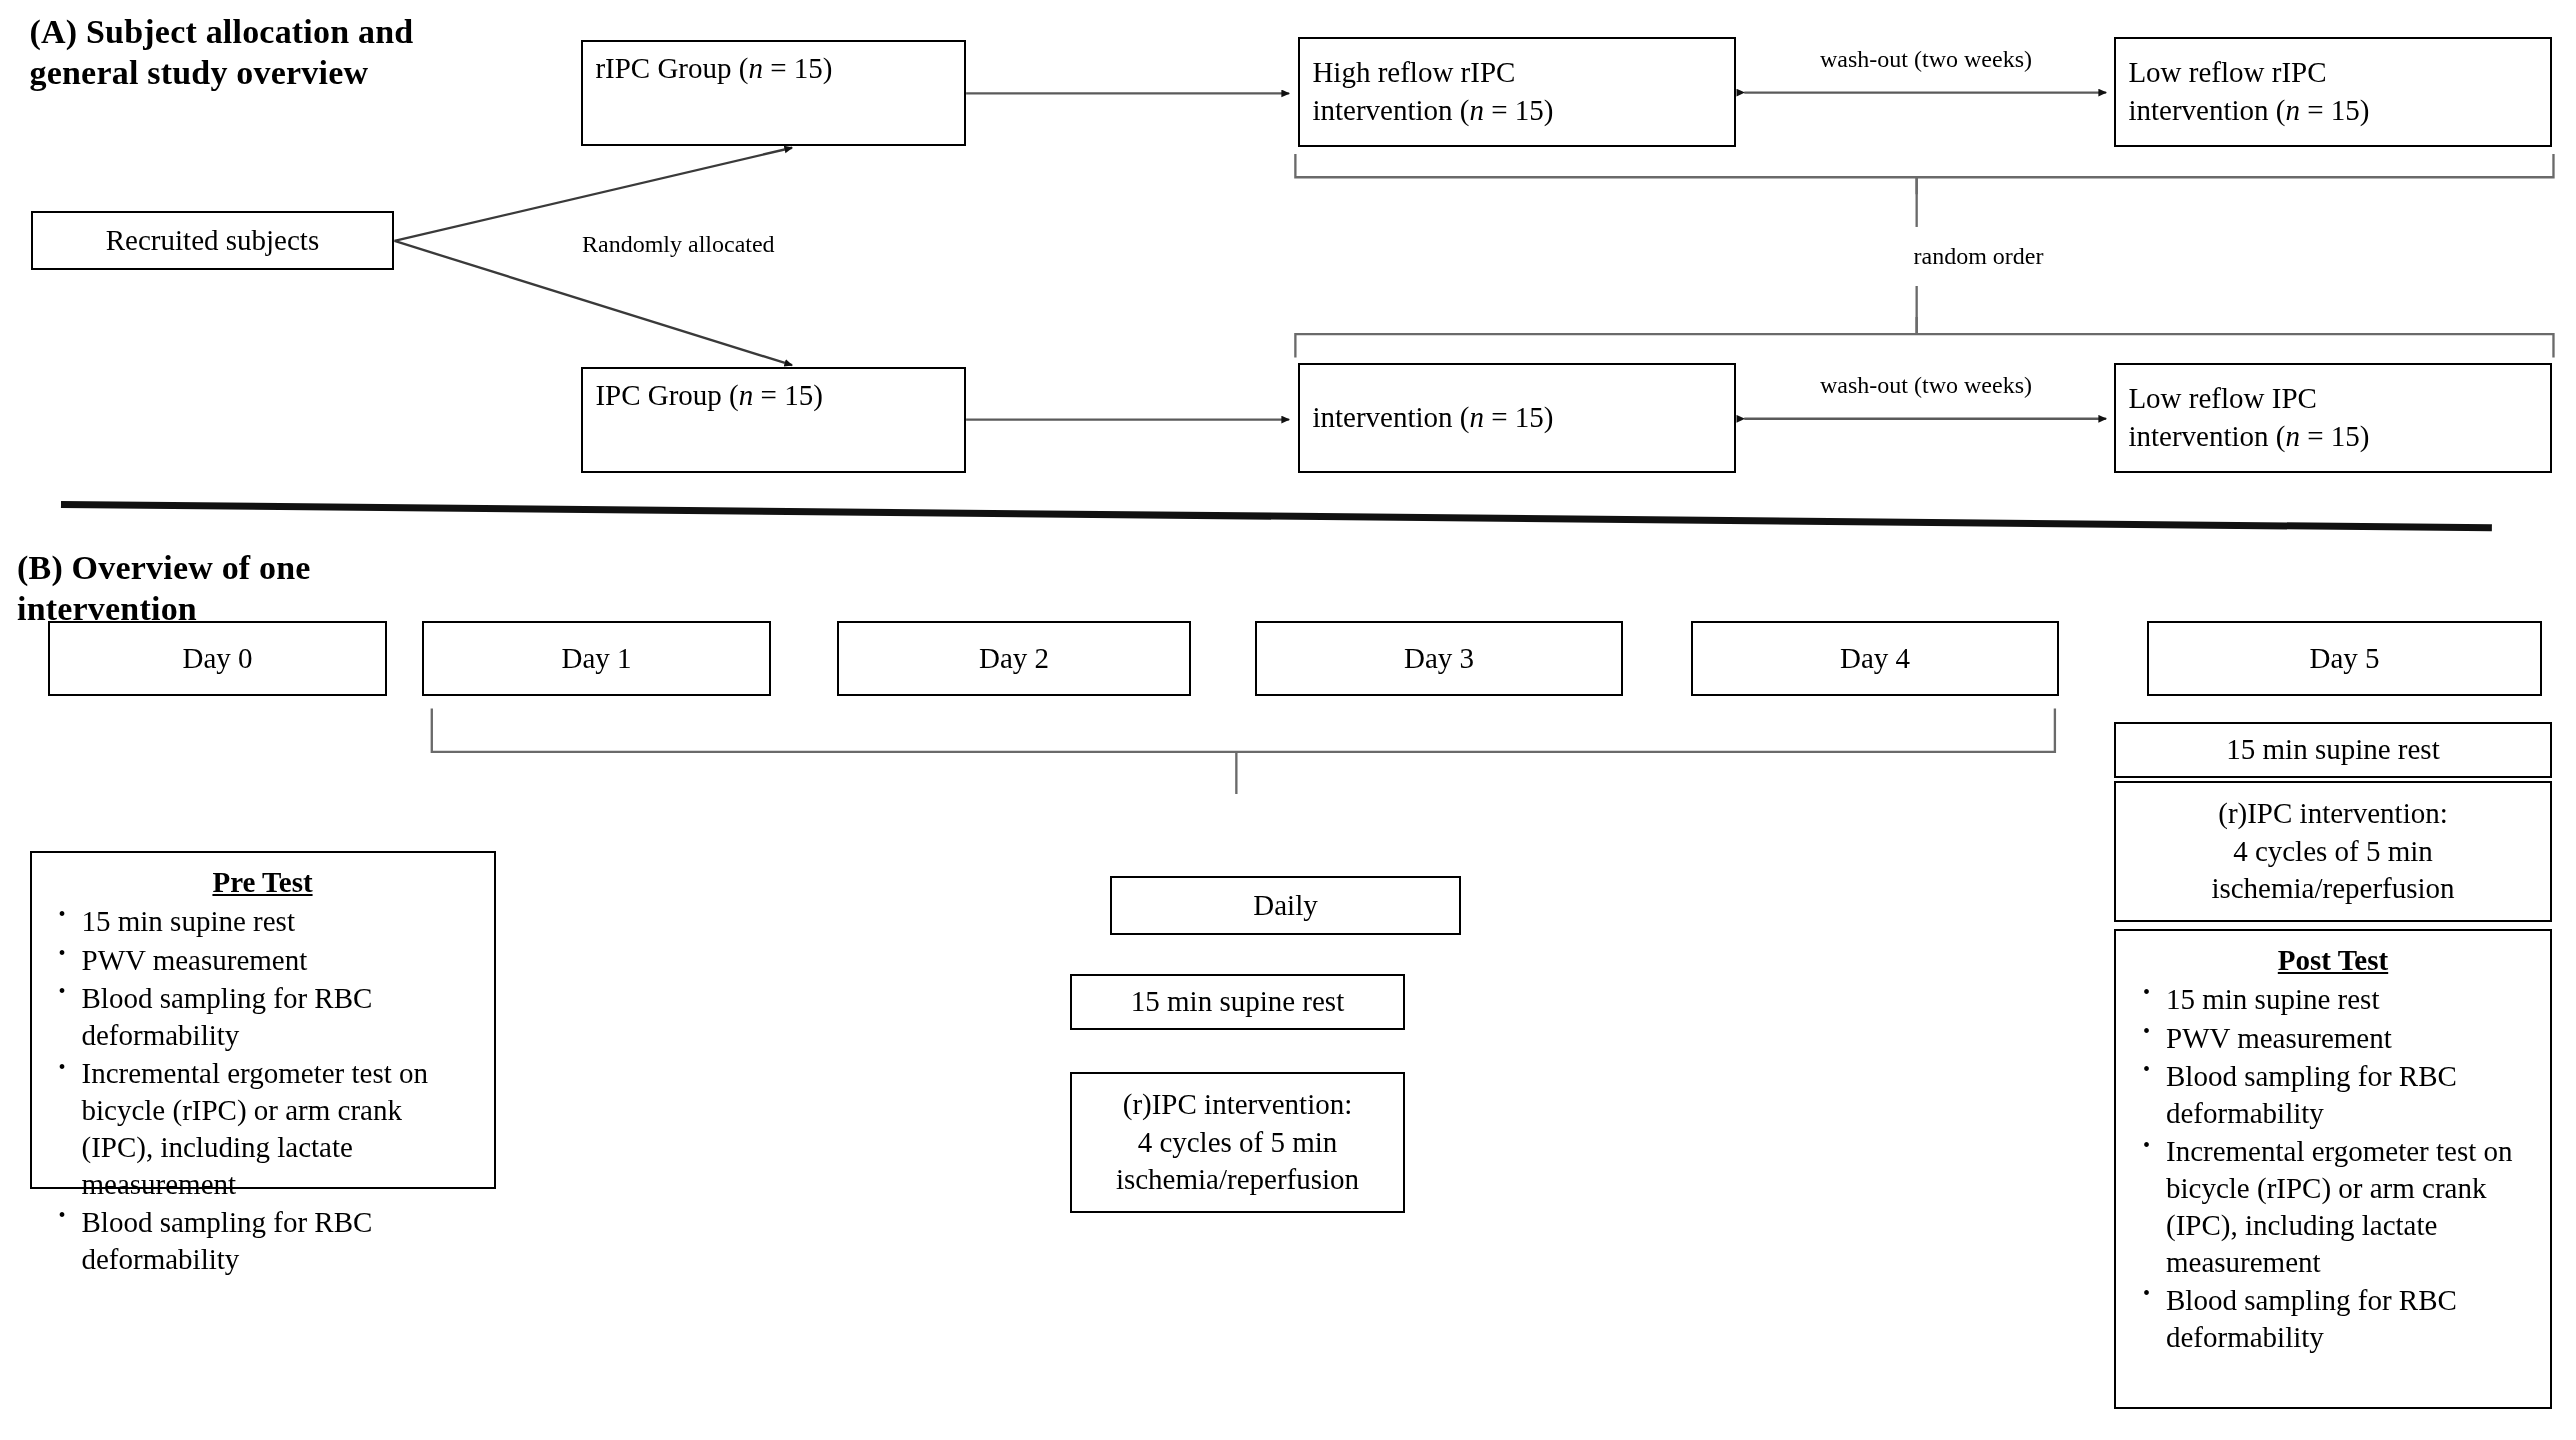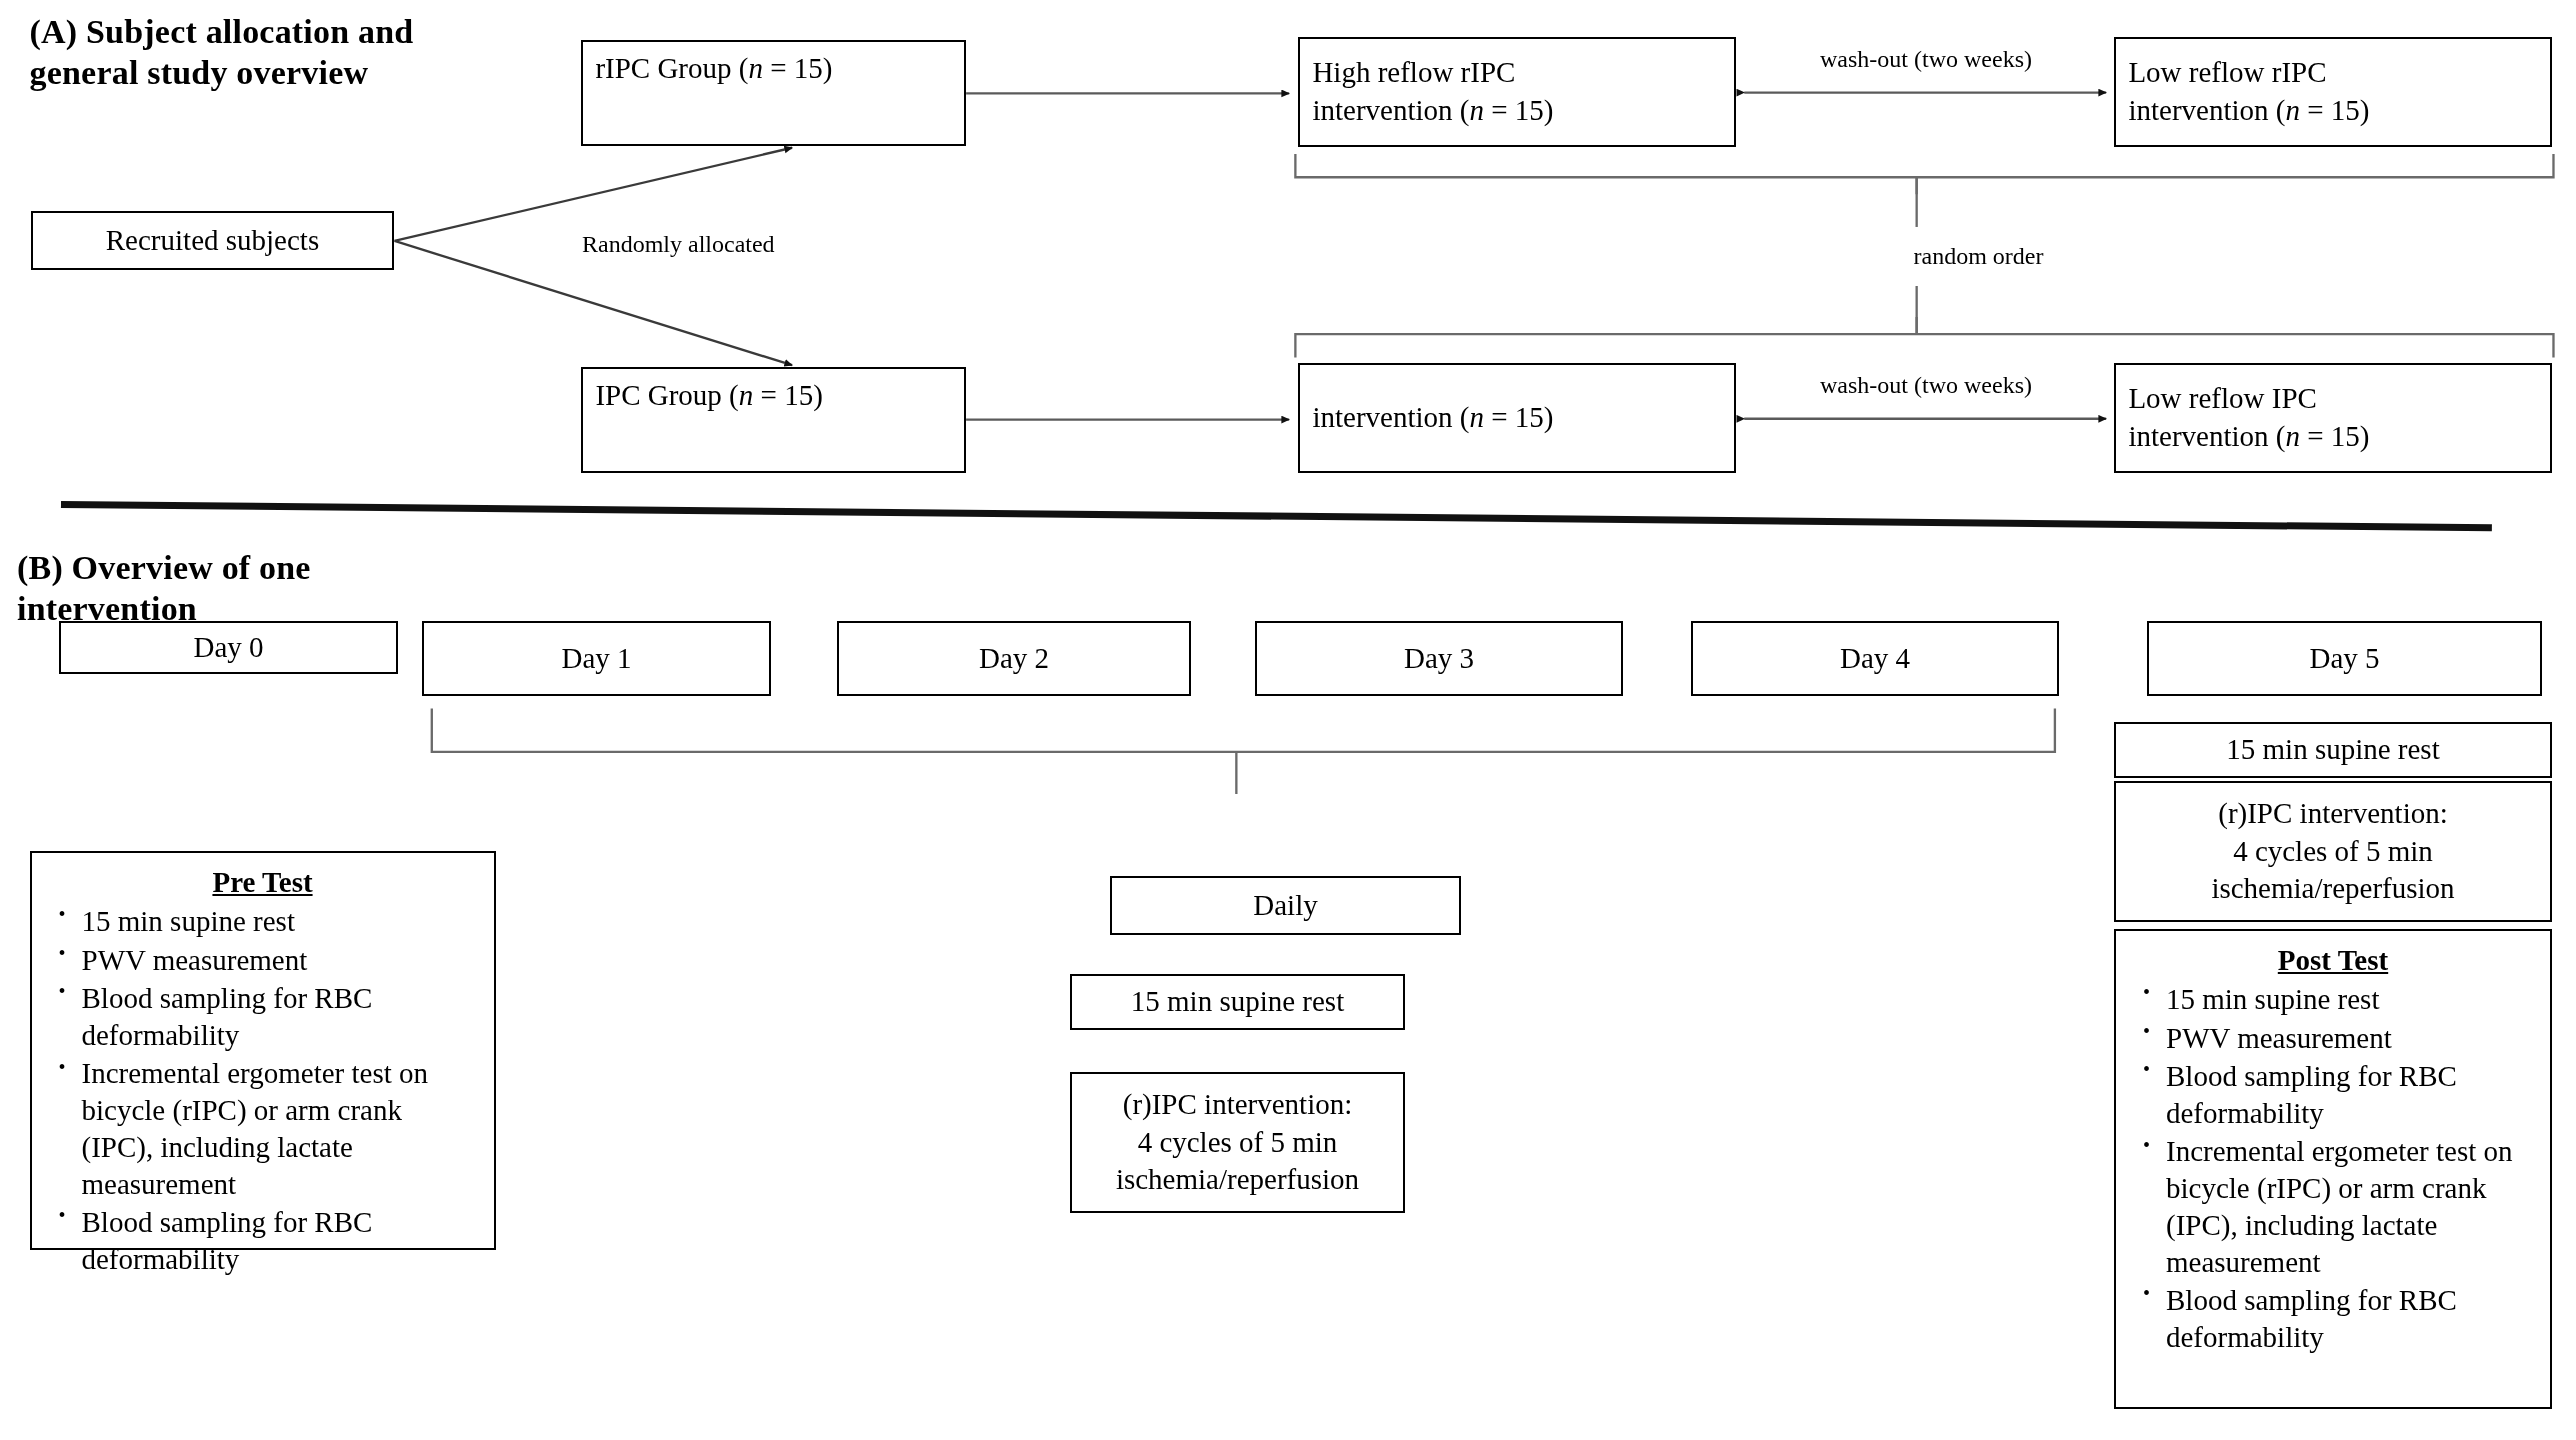--- a/index.html
+++ b/index.html
@@ -196,21 +196,21 @@
   <div class="abs lbl" style="left:1763px; top:371px; width:326px; text-align:center;">
     <span>wash-out (two  weeks)</span>
   </div>
 
   <div class="abs thick-rule" style="left:61px; top:501px; width:2431px; transform:rotate(0.55deg); transform-origin:0 50%;"></div>
 
   <div class="abs panel-title" style="left:17px; top:531px; width:404px;margin-top:16px;">
     <span>(B) Overview of one intervention</span>
   </div>
 
-  <div class="abs box center" style="left:59px; top:621px; width:339px; height:53px;">
+  <div class="abs box center" style="left:48px; top:621px; width:339px; height:75px;">
     <span>Day 0</span>
   </div>
   <div class="abs box center" style="left:422px; top:621px; width:349px; height:75px;">
     <span>Day 1</span>
   </div>
   <div class="abs box center" style="left:837px; top:621px; width:354px; height:75px;">
     <span>Day 2</span>
   </div>
   <div class="abs box center" style="left:1255px; top:621px; width:368px; height:75px;">
     <span>Day 3</span>
@@ -219,21 +219,21 @@
     <span>Day 4</span>
   </div>
   <div class="abs box center" style="left:2147px; top:621px; width:395px; height:75px;">
     <span>Day 5</span>
   </div>
 
   <svg class="ovl" width="2576" height="1441" aria-hidden="true" viewBox="0 0 3317 1855">
     <path d="M556,912 L556,968 L1592,968 L1592,1022 L1592,968 L2646,968 L2646,912" stroke="#6a6a6a" stroke-width="3" fill="none"></path>
   </svg>
 
-  <div class="abs box" style="left:29.5px; top:851px; width:466px; height:399px; padding:11px 14px 7.8px 14px; box-sizing:border-box;">
+  <div class="abs box" style="left:29.5px; top:851px; width:466px; height:338px; padding:11px 14px 7.8px 14px; box-sizing:border-box;">
     <div class="tbox-title">Pre Test</div>
     <ul class="blist">
       <li>15 min supine rest</li>
       <li>PWV measurement</li>
       <li>Blood sampling for RBC deformability</li>
       <li>Incremental ergometer test on bicycle (rIPC) or arm crank (IPC), including lactate measurement</li>
       <li>Blood sampling for RBC deformability</li>
     </ul>
   </div>
 

